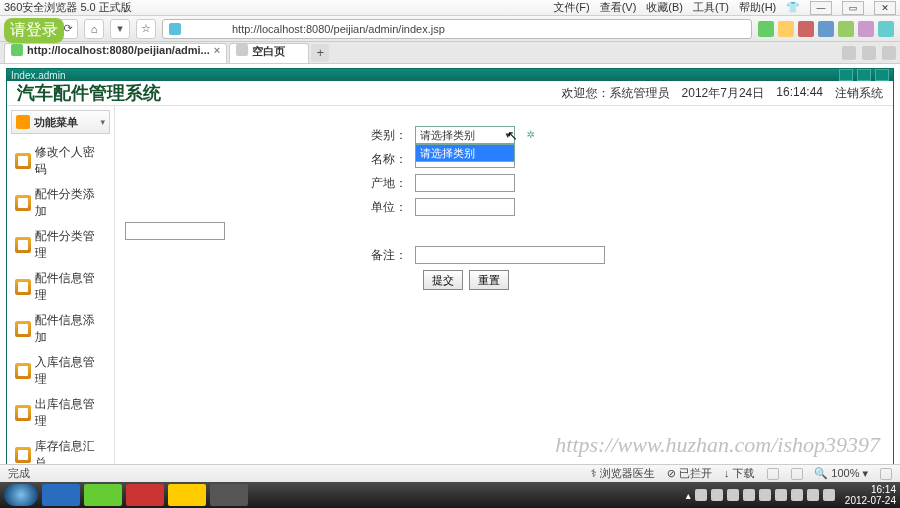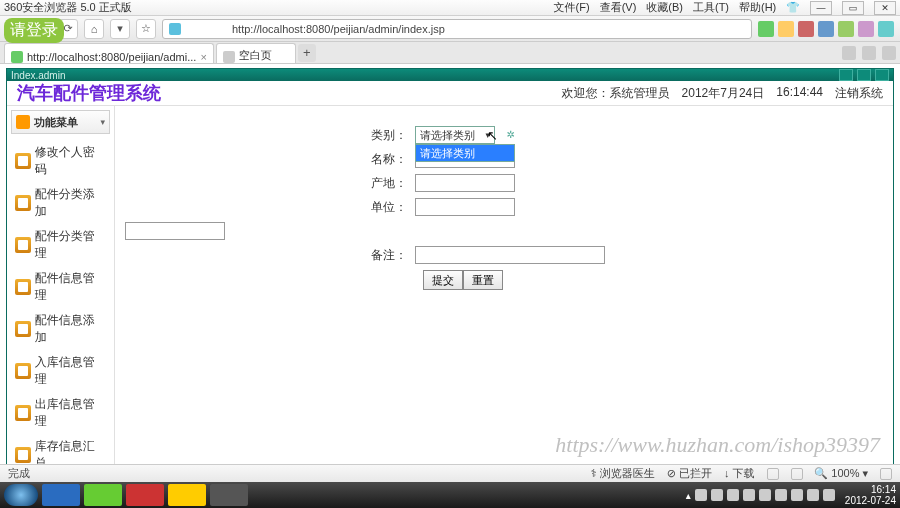--- a/index.html
+++ b/index.html
@@ -14,37 +14,37 @@
 .login-tag { position: absolute; top: 18px; left: 4px; background: #8ec63f; color: #fff; padding: 2px 6px; font-size: 16px; border-radius: 8px; z-index: 5; }
 
 .navbar { height: 26px; background: linear-gradient(#f8f8f8,#e8e8e8); display: flex; align-items: center; padding: 0 6px; gap: 6px; border-bottom: 1px solid #ccc; }
 .navbtn { width: 20px; height: 20px; border: 1px solid #ccc; border-radius: 3px; background: #fff; display: flex; align-items: center; justify-content: center; font-size: 11px; color: #555; }
 .urlbar { flex: 1; height: 20px; border: 1px solid #bbb; border-radius: 3px; background: #fff; display: flex; align-items: center; padding: 0 6px; font-size: 11px; color: #444; gap: 47px; }
 .url-icon { width: 12px; height: 12px; background: #5bc0de; border-radius: 2px; margin-right: 4px; }
 .nav-icons { display: flex; gap: 4px; }
 .nav-icons .ic { width: 16px; height: 16px; border-radius: 2px; }
 
 .tabbar { height: 22px; background: #e8e8e8; display: flex; align-items: center; padding: 0 4px; gap: 2px; border-bottom: 1px solid #ccc; }
-.tab { height: 20px; min-width: 160px; background: #fff; border: 1px solid #ccc; border-bottom: none; border-radius: 3px 3px 0 0; display: flex; align-items: flex-end; padding: 0 6px; font-size: 11px; color: #333; gap: 4px; }
+.tab { height: 20px; min-width: 160px; background: #fff; border: 1px solid #ccc; border-bottom: none; border-radius: 3px 3px 0 0; display: flex; align-items: flex-start; padding: 0 6px; font-size: 11px; color: #333; gap: 4px; font-weight: bold; }
 .tab .fav { width: 12px; height: 12px; background: #6c6; border-radius: 2px; }
 .tab .close { margin-left: auto; color: #888; }
 .tab.small { min-width: 80px; }
 .tabadd { width: 18px; height: 18px; background: #ddd; border-radius: 3px; display: flex; align-items: center; justify-content: center; font-size: 13px; color: #555; }
 .tab-right-icons { margin-left: auto; display: flex; gap: 6px; }
 .tab-right-icons .ic { width: 14px; height: 14px; background: #ccc; border-radius: 2px; }
 
 
 .app-window { margin: 4px 6px 0 6px; border: 1px solid #0a6b5f; height: 396px; display: flex; flex-direction: column; }
 .app-titlebar { height: 16px; background: linear-gradient(#0d8b7a,#0a6b5f); display: flex; align-items: center; padding: 0 4px; }
 .app-titlebar .txt { color: #d0f0e8; font-size: 10px; }
 .app-titlebar .tbtn { width: 14px; height: 12px; background: #0d8b7a; border: 1px solid #3fb0a0; margin-left: 4px; }
 .app-titlebar .right { margin-left: auto; display: flex; }
 
 .app-header { height: 30px; background: #fff; display: flex; align-items: center; padding: 0 10px; border-bottom: 1px solid #e0e0e0; }
-.app-header .logo { font-size: 18px; font-weight: bold; color: #6d28d9; font-family: SimSun; }
+.app-header .logo { font-size: 18px; font-weight: bold; color: #14532d; font-family: SimSun; }
 .app-header .welcome { margin-left: auto; font-size: 12px; color: #333; display: flex; gap: 12px; }
 .app-header .welcome a { color: #333; text-decoration: none; }
 
 .app-body { flex: 1; display: flex; background: #fff; }
 
 
 .sidebar { width: 108px; border-right: 1px solid #e0e0e0; padding: 4px; }
 .menu-hdr { height: 24px; border: 1px solid #d0d0d0; background: linear-gradient(#fdfdfd,#eee); display: flex; align-items: center; padding: 0 4px; gap: 4px; font-size: 11px; color: #333; }
 .menu-hdr .mic { width: 14px; height: 14px; background: #f90; border-radius: 2px; }
 .menu-hdr .chev { margin-left: auto; color: #666; font-size: 9px; }
@@ -53,29 +53,29 @@
 .menu-item .mic { width: 16px; height: 16px; background: linear-gradient(#f0b030,#d08010); border-radius: 2px; position: relative; }
 .menu-item .mic::after { content: ""; position: absolute; inset: 3px; background: #fff; border-radius: 1px; }
 
 
 .main { flex: 1; padding: 20px 10px; }
 .form-row { display: flex; align-items: center; margin-bottom: 6px; }
 .form-row .lbl { width: 290px; text-align: right; padding-right: 8px; font-size: 12px; color: #333; }
 .form-row .inp { height: 18px; border: 1px solid #999; background: #fff; }
 .w100 { width: 100px; }
 .w190 { width: 190px; }
-.select-wrap { position: relative; width: 80px; }
+.select-wrap { position: relative; width: 100px; }
 .select-box { height: 18px; border: 1px solid #7a9; background: #fff; display: flex; align-items: center; padding: 0 4px; font-size: 11px; color: #333; }
 .select-box .arrow { margin-left: auto; font-size: 9px; color: #333; }
 .cursor-icon { position: absolute; right: -3px; top: 2px; font-size: 13px; color: #000; pointer-events:none; }
 .spinner { position: absolute; right: -20px; top: 3px; font-size: 10px; color: #5a9; }
 .dropdown { position: absolute; top: 18px; left: 0; width: 100px; border: 1px solid #7a9; background: #fff; z-index: 10; }
 .dropdown .opt { height: 16px; padding: 0 4px; font-size: 11px; display: flex; align-items: center; }
 .dropdown .opt.sel { background: #2a7fff; color: #fff; }
-.btn-row { margin-left: 298px; display: flex; margin-top: 4px; }
+.btn-row { margin-left: 298px; display: flex; gap: 6px; margin-top: 4px; }
 .btn { height: 20px; padding: 0 8px; border: 1px solid #888; background: linear-gradient(#fdfdfd,#e5e5e5); font-size: 11px; display: flex; align-items: center; }
 
 
 .watermark { position: absolute; bottom: 50px; right: 20px; font-size: 22px; color: rgba(130,130,130,0.5); font-style: italic; font-family: Georgia, serif; pointer-events: none; }
 
 
 .statusbar { position: absolute; bottom: 26px; left: 0; right: 0; height: 18px; background: linear-gradient(#f8f8f8,#e8e8e8); border-top: 1px solid #ccc; display: flex; align-items: center; padding: 0 8px; font-size: 11px; color: #444; }
 .statusbar .right { margin-left: auto; display: flex; gap: 12px; align-items: center; }
 .statusbar .sic { width: 12px; height: 12px; border:1px solid #bbb; border-radius:2px; display:inline-block; }
 

